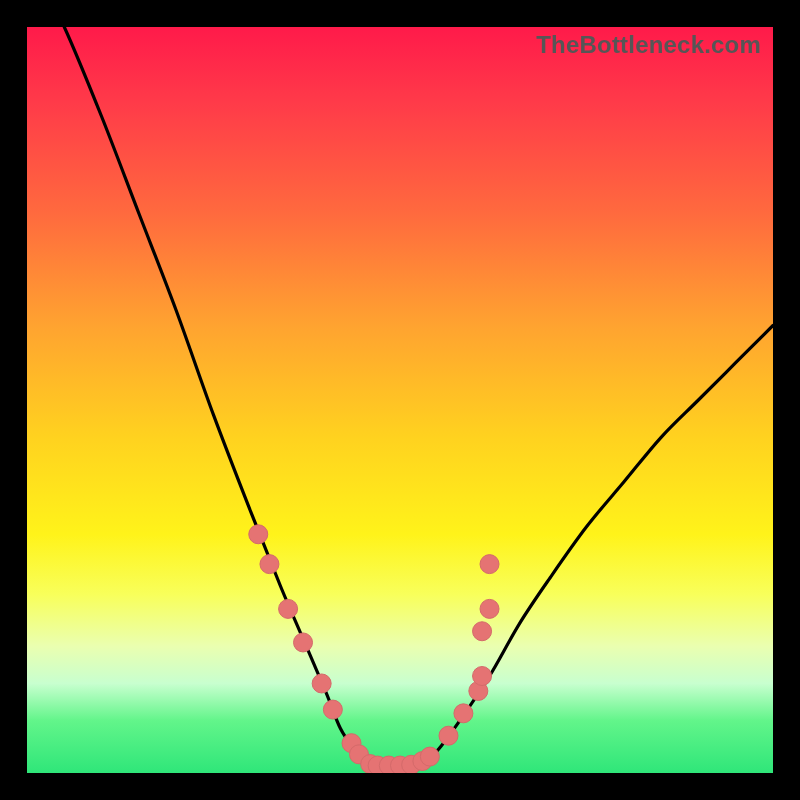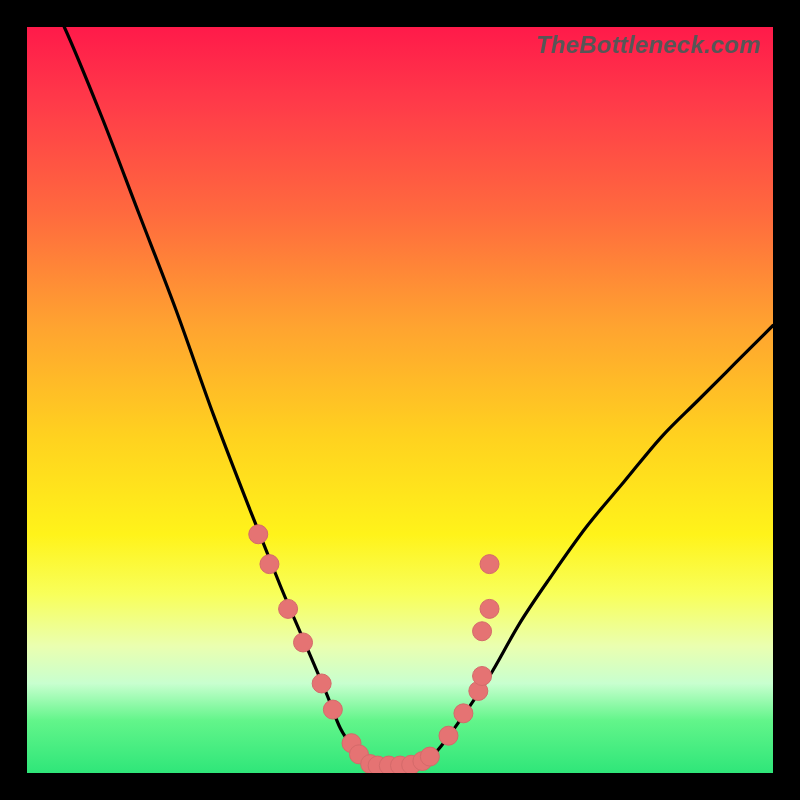--- a/index.html
+++ b/index.html
@@ -22,21 +22,20 @@
       #ff6a3e 25%,
       #ffa330 40%,
       #ffd21f 55%,
       #fff31a 68%,
       #f8ff5a 76%,
       #eaffb0 83%,
       #c8ffcf 88%,
       #62f58a 93%,
       #2fe679 100%
     );
-    font-style: italic;
   }
   .watermark {
     position: absolute;
     top: 4px;
     right: 12px;
     font-family: Arial, Helvetica, sans-serif;
     font-size: 24px;
     font-weight: 600;
     color: #565656;
     letter-spacing: 0.2px;

